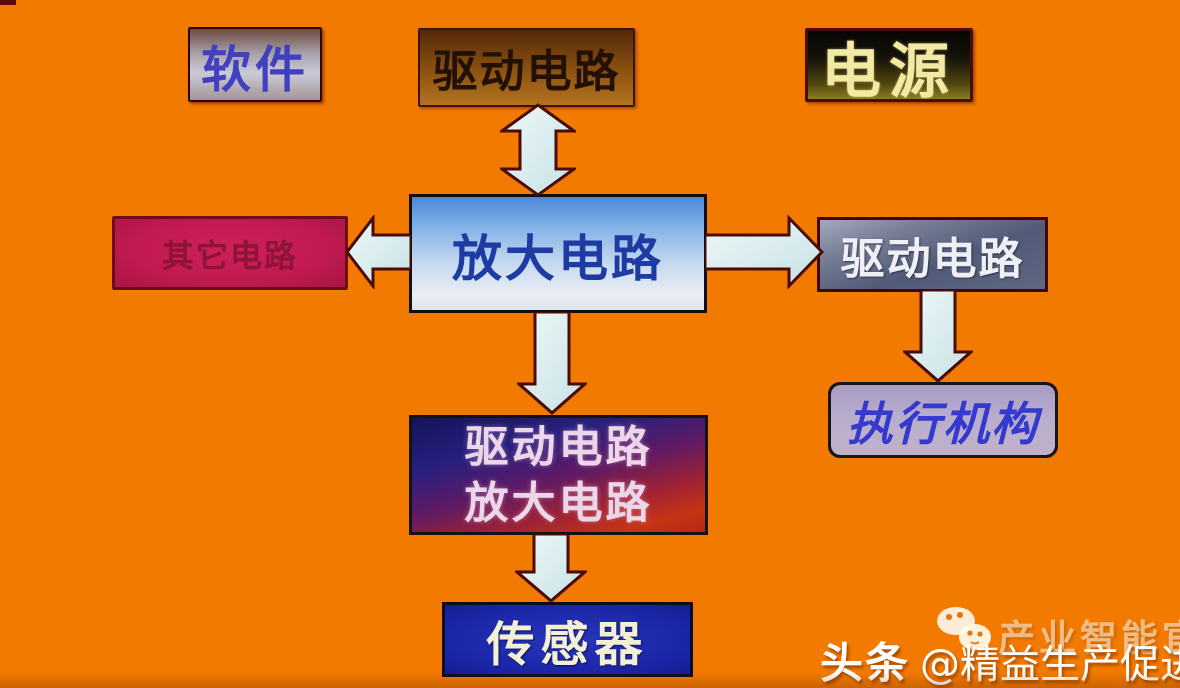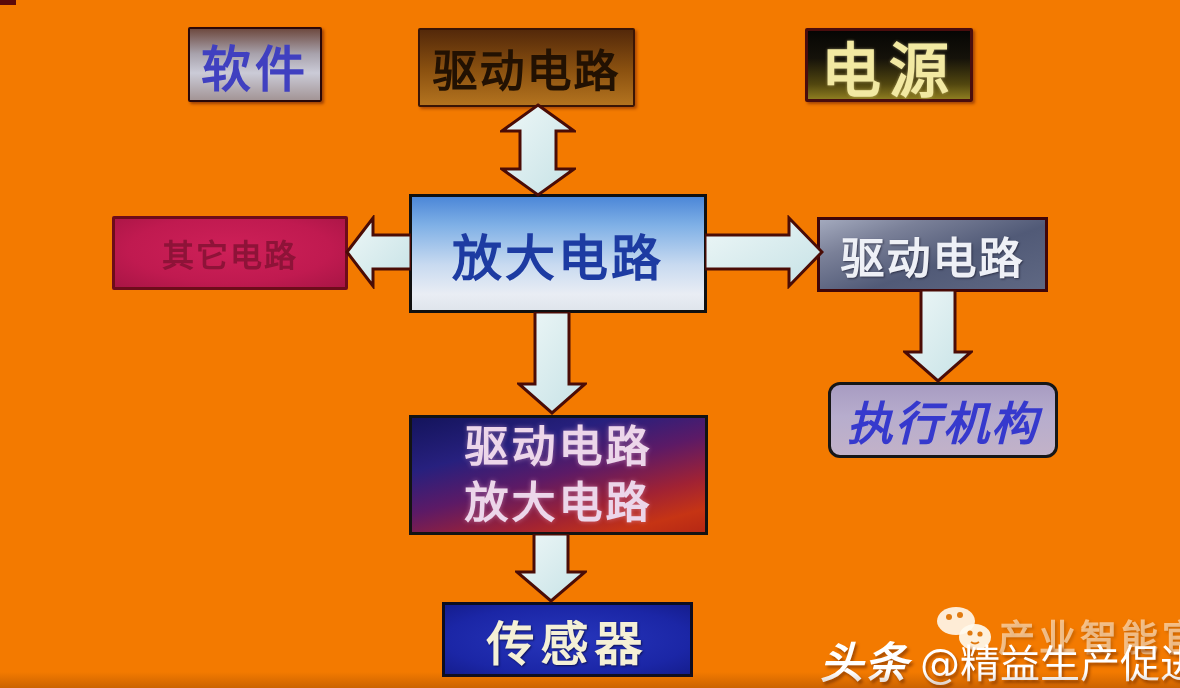--- a/index.html
+++ b/index.html
@@ -89,21 +89,21 @@
     position:absolute;left:998px;top:608px;
     font-size:37px;font-weight:bold;letter-spacing:4px;
     color:rgba(255,252,242,.55);
     text-shadow:2px 2px 3px rgba(160,80,0,.45);
     white-space:nowrap;
   }
   .wm-byline{
     position:absolute;left:820px;top:628px;white-space:nowrap;
     color:#ffffff;text-shadow:2px 3px 3px rgba(140,60,0,.75);
   }
-  .wm-prefix{font-size:43px;font-weight:900;letter-spacing:2px;font-style:italic;}
+  .wm-prefix{font-size:43px;font-weight:900;letter-spacing:2px;}
   .wm-account{font-size:40px;font-weight:500;margin-left:10px;letter-spacing:0px;}
   .wm-icon{position:absolute;left:934px;top:606px;}
 </style>
 </head>
 <body>
 
 <div id="stage">
 
   <svg width="0" height="0" style="position:absolute">
     <defs>

